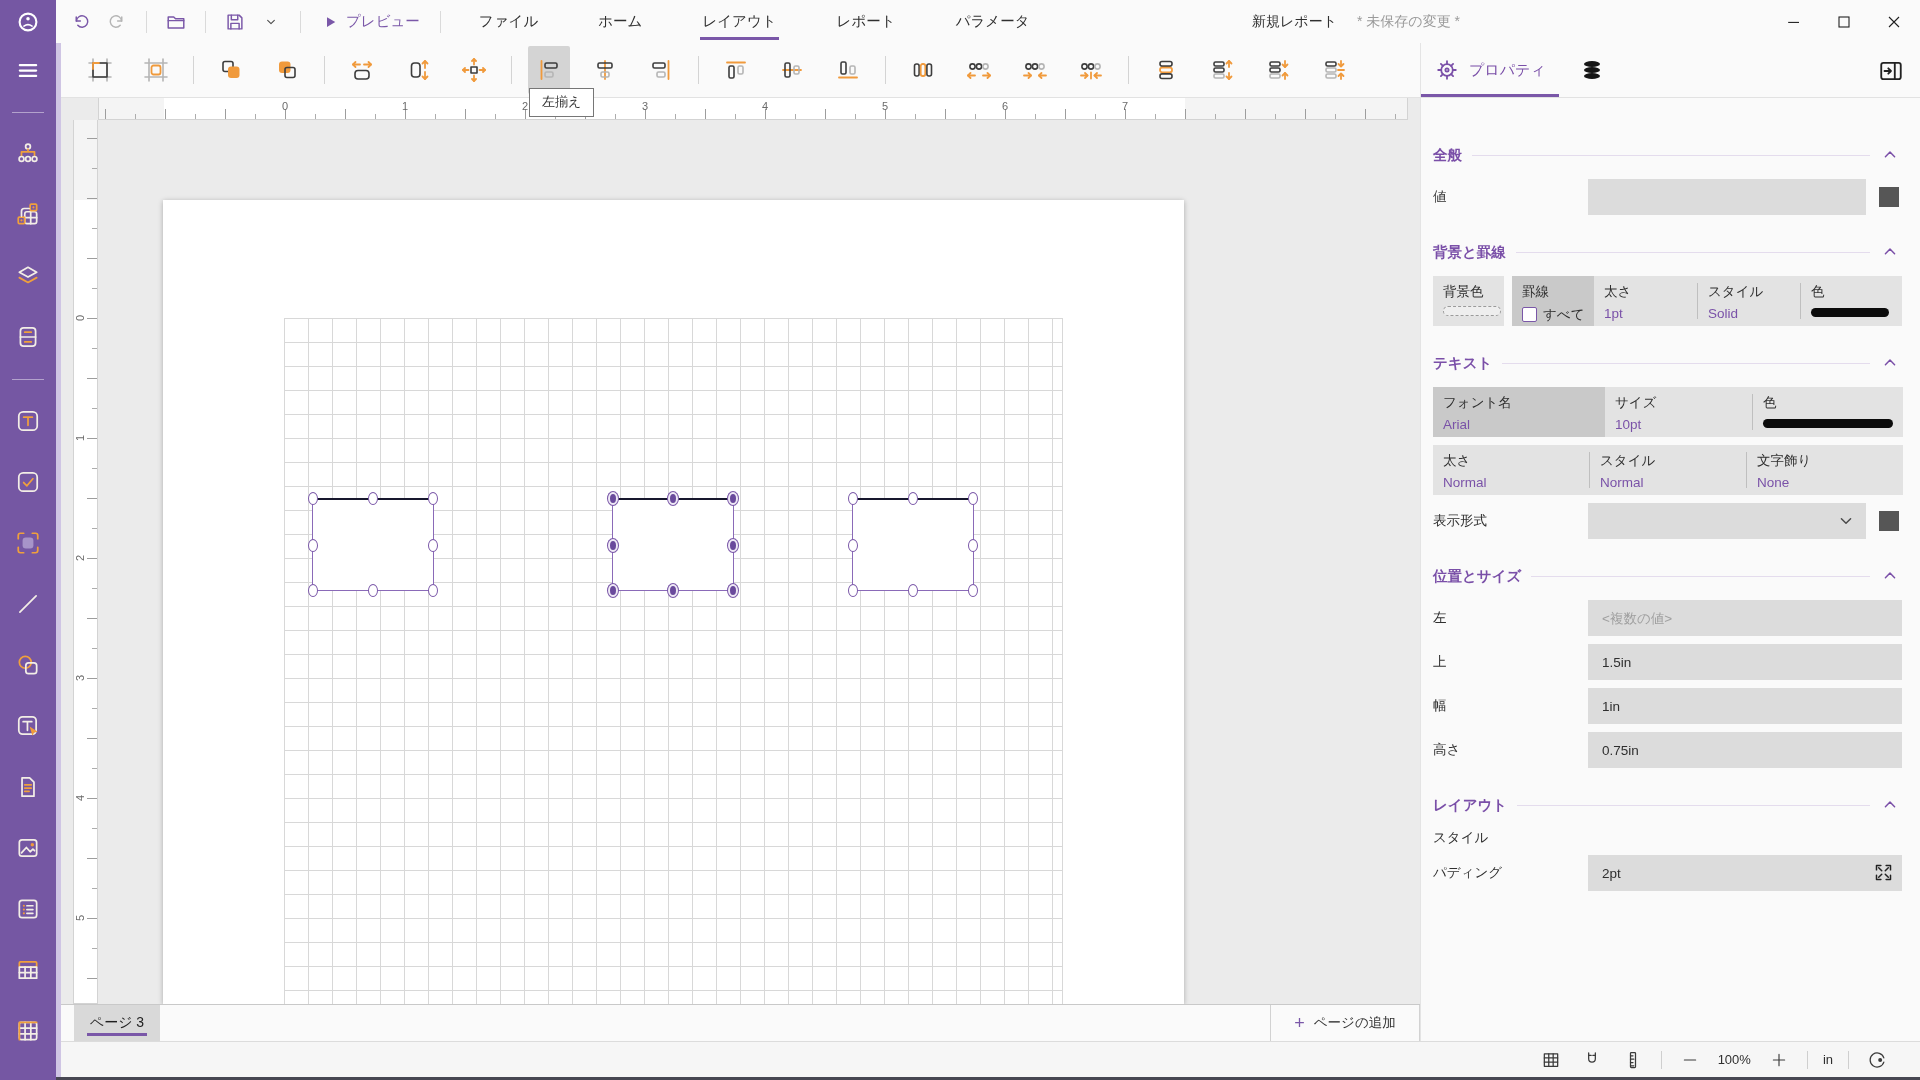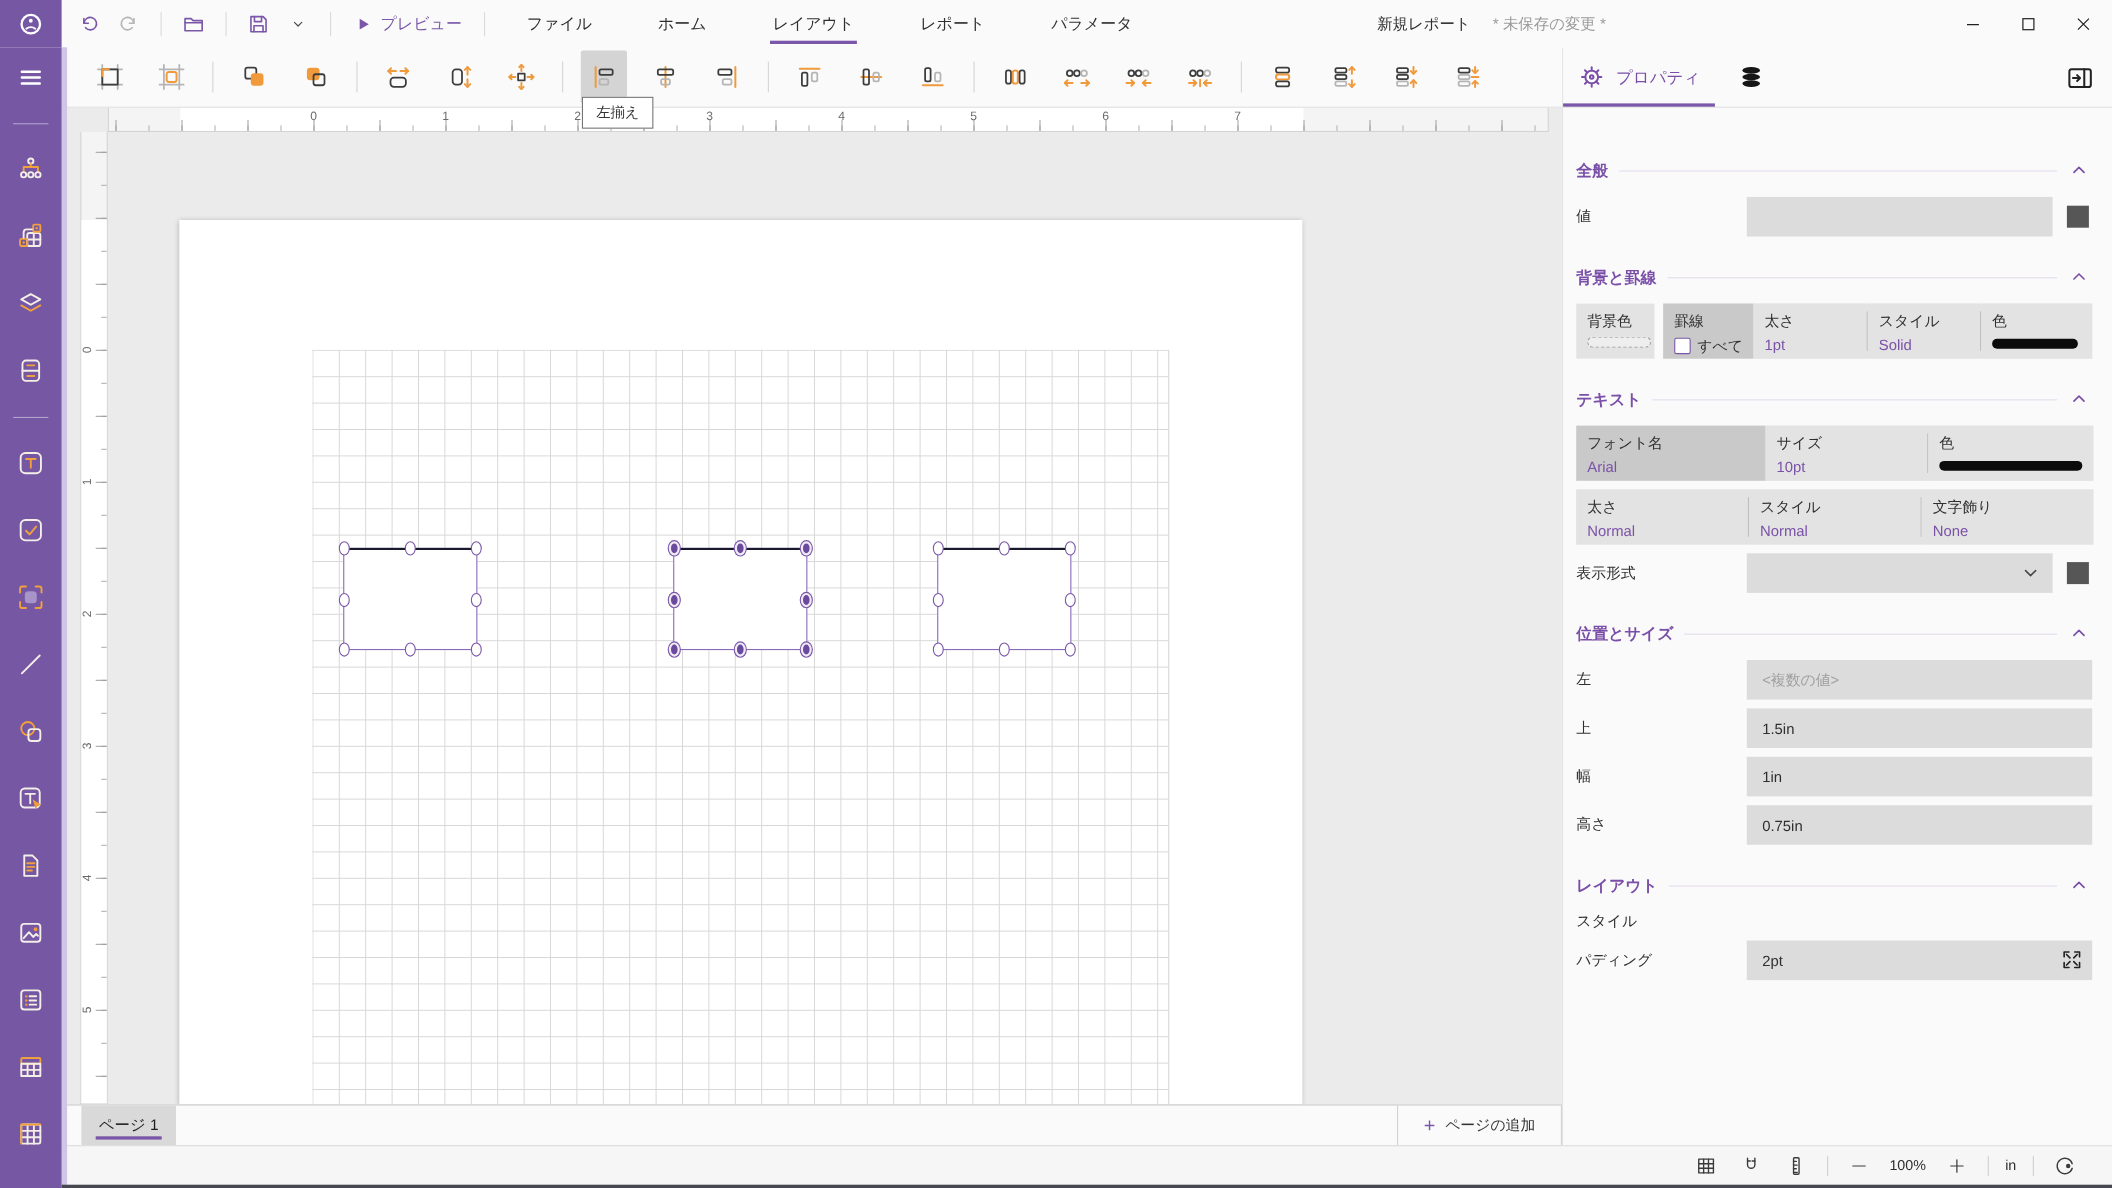--- a/index.html
+++ b/index.html
@@ -554,21 +554,21 @@
         <span class="handle h-mr"></span>
       <span class="handle h-bl"></span>
         <span class="handle h-bc"></span>
         <span class="handle h-br"></span>
     </div>
   </div>
 </div>
 
 <div class="tabbar">
   <div class="page-tab">
-      <span>ページ 1</span>
+      <span>ページ 3</span>
     </div>
   <div class="add-page">
     <span class="add-plus">+</span>
     <span>ページの追加</span>
   </div>
 </div>
 
 <div class="statusbar">
   <div class="sb-btn">
     <svg width="20" height="20" viewBox="0 0 24 24">

